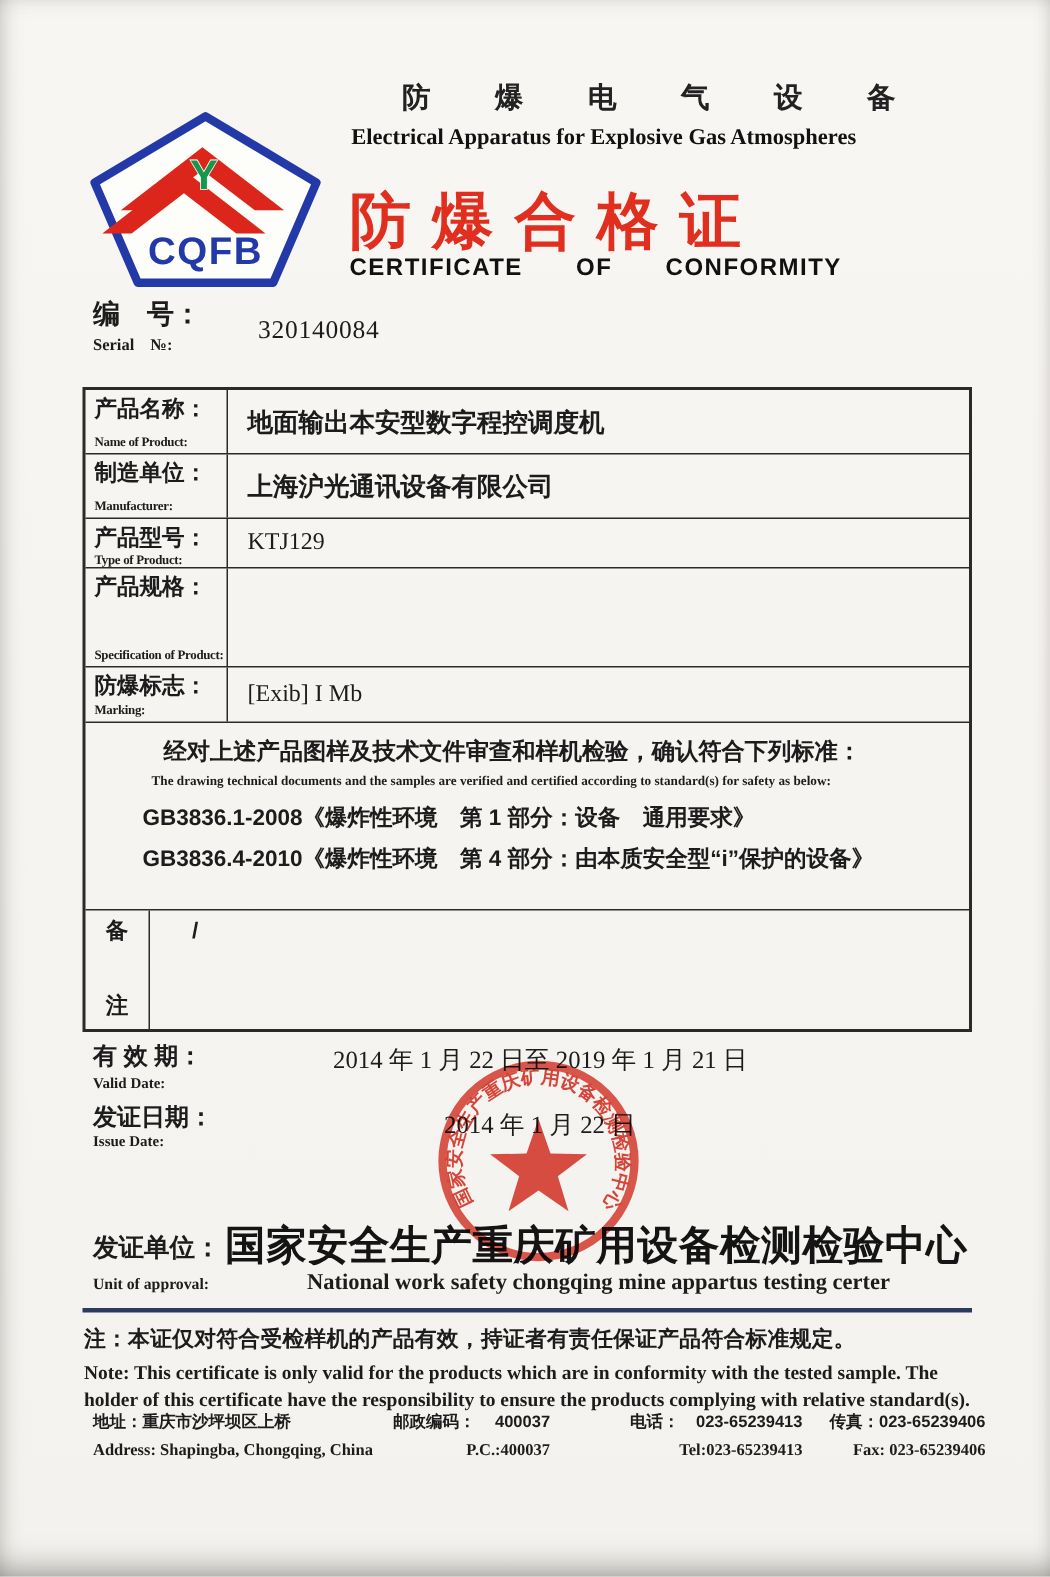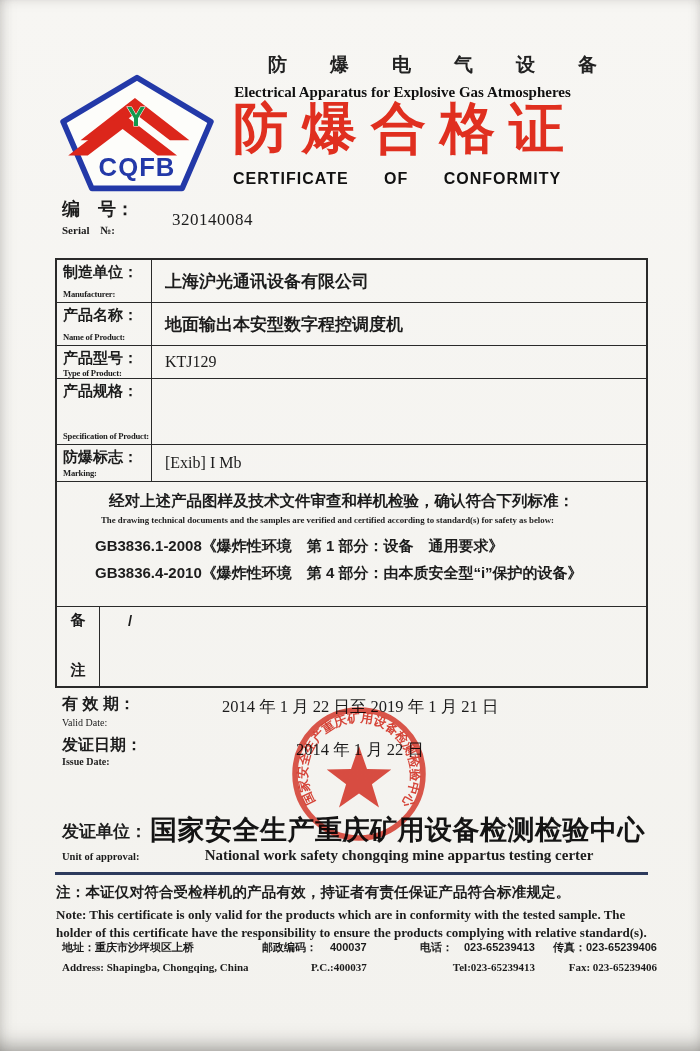--- a/index.html
+++ b/index.html
@@ -9,21 +9,21 @@
         box-shadow:inset 0 -16px 20px -12px rgba(70,68,64,.5),
                    inset 12px 0 16px -13px rgba(110,108,102,.35),
                    inset -8px 0 12px -10px rgba(110,108,102,.25),
                    inset 0 10px 14px -12px rgba(110,108,102,.25);}
   .abs{position:absolute;}
   
   .logo{left:60px;top:74px;width:154px;height:118px;}
   .banner-cn{left:240px;top:52px;font-size:19px;font-weight:bold;letter-spacing:43px;white-space:nowrap;color:#222;padding-left:28px;}
   .banner-en{left:230px;top:84px;width:345px;text-align:center;font-family:"Liberation Serif",serif;
              font-weight:bold;font-size:15px;color:#111;white-space:nowrap;}
-  .cert-cn{left:233px;top:92px;font-size:55px;font-weight:bold;color:#e02f1f;letter-spacing:14px;white-space:nowrap;}
+  .cert-cn{left:233px;top:120px;font-size:41px;font-weight:bold;color:#e02f1f;letter-spacing:14px;white-space:nowrap;}
   .cert-en{left:233px;top:170px;font-size:16px;font-weight:bold;letter-spacing:1px;word-spacing:30px;color:#111;white-space:nowrap;}
   .serial-cn{left:62px;top:197px;font-size:18px;font-weight:bold;}
   .serial-en{left:62px;top:224px;font-size:11px;font-weight:bold;font-family:"Liberation Serif",serif;word-spacing:8px;}
   .serial-val{left:172px;top:210px;font-size:17px;font-family:"Liberation Serif",serif;letter-spacing:.5px;}
   
   .cert-table{left:55px;top:258px;width:593px;border:2.5px solid #2a2a2a;background:transparent;box-sizing:border-box;}
   .trow{display:flex;border-bottom:1.5px solid #2a2a2a;box-sizing:border-box;}
   .trow:last-child{border-bottom:none;}
   .tlabel{width:95px;flex:0 0 95px;border-right:1.5px solid #2a2a2a;box-sizing:border-box;
           padding:3px 2px 3px 6px;display:flex;flex-direction:column;justify-content:space-between;}
@@ -39,21 +39,21 @@
   .std-sub{padding-left:44px;font-size:8.8px;font-weight:bold;font-family:"Liberation Serif",serif;margin-top:3px;}
   .std-item{padding-left:38px;font-size:15px;font-weight:bold;line-height:27px;}
   .std-items{margin-top:7px;}
   .rem-row{height:79px;display:flex;}
   .rem-label{width:43px;flex:0 0 43px;border-right:1.5px solid #2a2a2a;box-sizing:border-box;
              display:flex;flex-direction:column;justify-content:space-between;align-items:center;
              padding:4px 0 6px 0;font-size:15px;font-weight:bold;}
   .rem-value{flex:1;padding:5px 0 0 28px;font-size:15px;font-weight:bold;}
   
   .valid-label{left:62px;top:694px;font-size:16px;font-weight:bold;}
-  .valid-sub{left:62px;top:717px;font-size:10px;font-weight:normal;font-family:"Liberation Serif",serif;}
+  .valid-sub{left:62px;top:717px;font-size:10px;font-weight:bold;font-family:"Liberation Serif",serif;}
   .valid-value{left:222px;top:696px;font-size:16.5px;font-family:"Liberation Serif",serif;}
   .issue-label{left:62px;top:735px;font-size:16px;font-weight:bold;}
   .issue-sub{left:62px;top:756px;font-size:10px;font-weight:bold;font-family:"Liberation Serif",serif;}
   .issue-value{left:296px;top:739px;font-size:16.5px;font-family:"Liberation Serif",serif;}
   
   .stamp{left:289px;top:704px;width:140px;height:140px;mix-blend-mode:multiply;opacity:.92;}
   
   .appr-label{left:62px;top:820px;font-size:17px;font-weight:bold;}
   .appr-sub{left:62px;top:851px;font-size:10.5px;font-weight:bold;font-family:"Liberation Serif",serif;}
   .appr-cn{left:150px;top:812px;font-size:27px;font-weight:bold;letter-spacing:.5px;white-space:nowrap;color:#141414;}
@@ -92,37 +92,37 @@
   <div class="abs banner-en">Electrical Apparatus for Explosive Gas Atmospheres</div>
   <div class="abs cert-cn">防爆合格证</div>
   <div class="abs cert-en">CERTIFICATE OF CONFORMITY</div>
 
   <div class="abs serial-cn">编　号：</div>
   <div class="abs serial-en">Serial №:</div>
   <div class="abs serial-val">320140084</div>
 
   <div class="abs cert-table">
 
+    <div class="trow r2">
+      <div class="tlabel">
+        <div class="lcn">产品名称：</div>
+        <div class="len">Name of Product:</div>
+      </div>
+      <div class="tvalue">
+        <span class="vcjk">地面输出本安型数字程控调度机</span>
+      </div>
+    </div>
+
     <div class="trow r1">
       <div class="tlabel">
         <div class="lcn">制造单位：</div>
         <div class="len">Manufacturer:</div>
       </div>
       <div class="tvalue">
         <span class="vcjk">上海沪光通讯设备有限公司</span>
-      </div>
-    </div>
-
-    <div class="trow r2">
-      <div class="tlabel">
-        <div class="lcn">产品名称：</div>
-        <div class="len">Name of Product:</div>
-      </div>
-      <div class="tvalue">
-        <span class="vcjk">地面输出本安型数字程控调度机</span>
       </div>
     </div>
 
     <div class="trow r3">
       <div class="tlabel">
         <div class="lcn">产品型号：</div>
         <div class="len">Type of Product:</div>
       </div>
       <div class="tvalue">
         <span class="vlatin">KTJ129</span>

